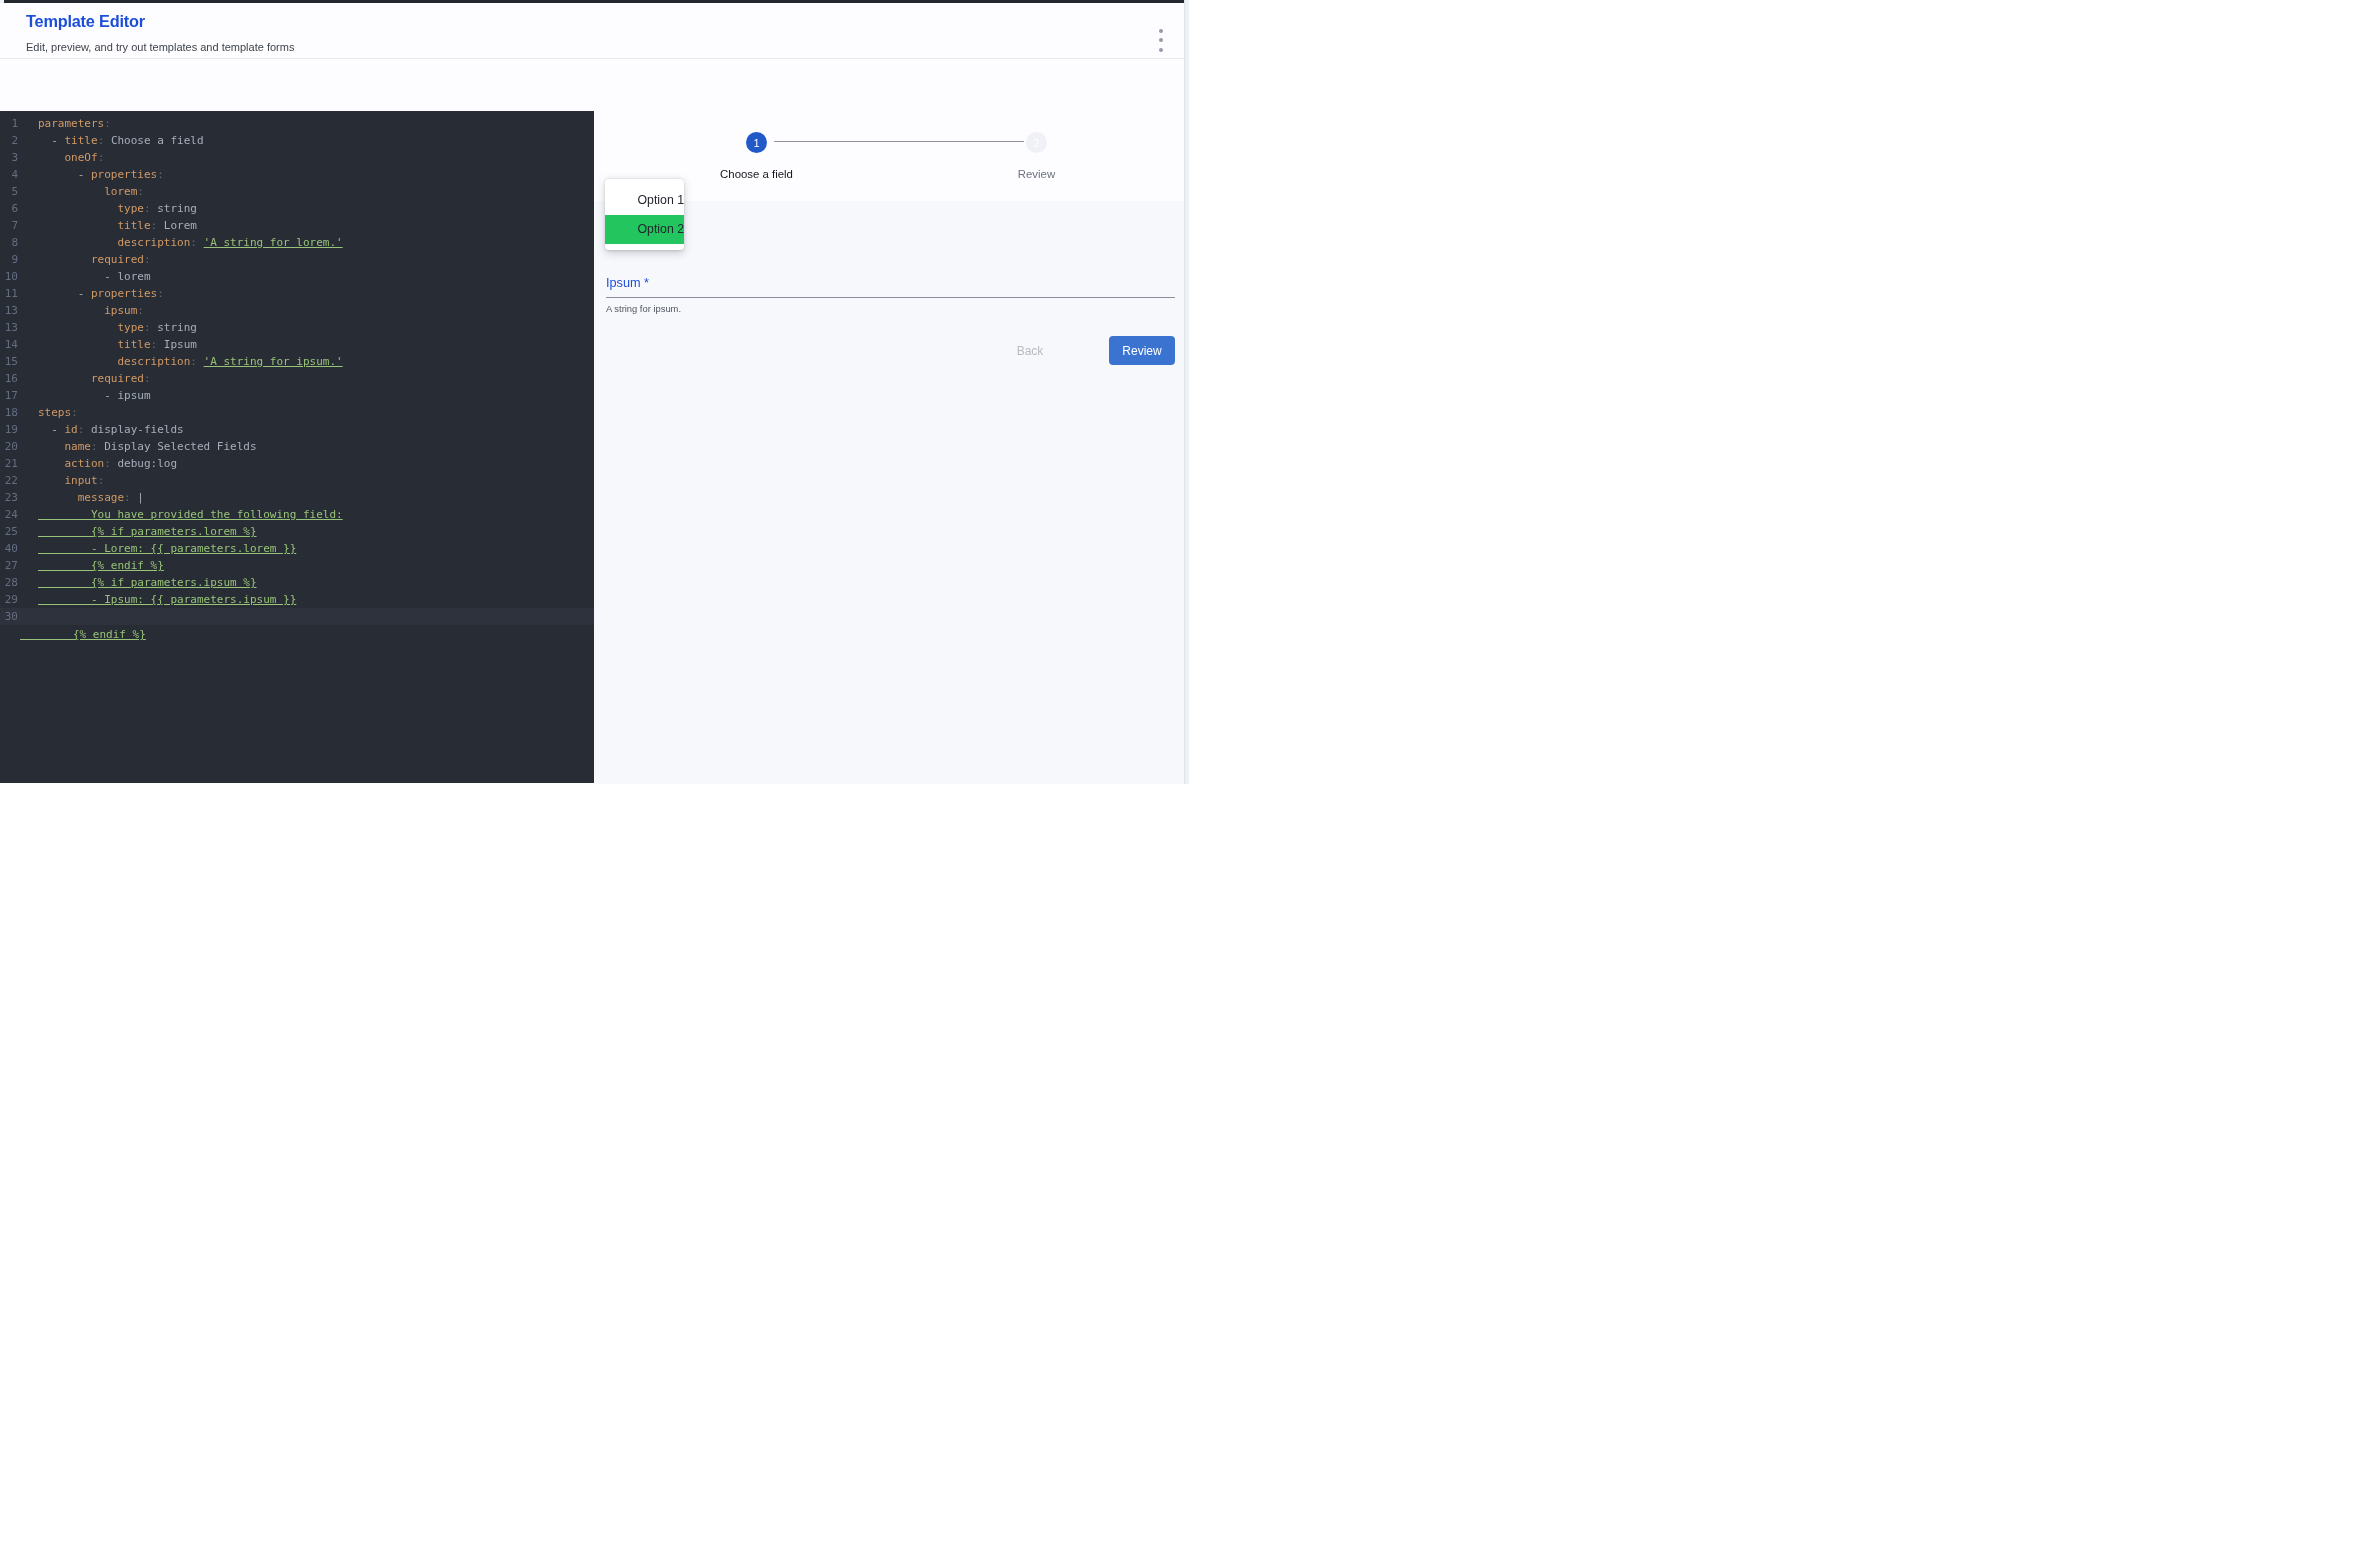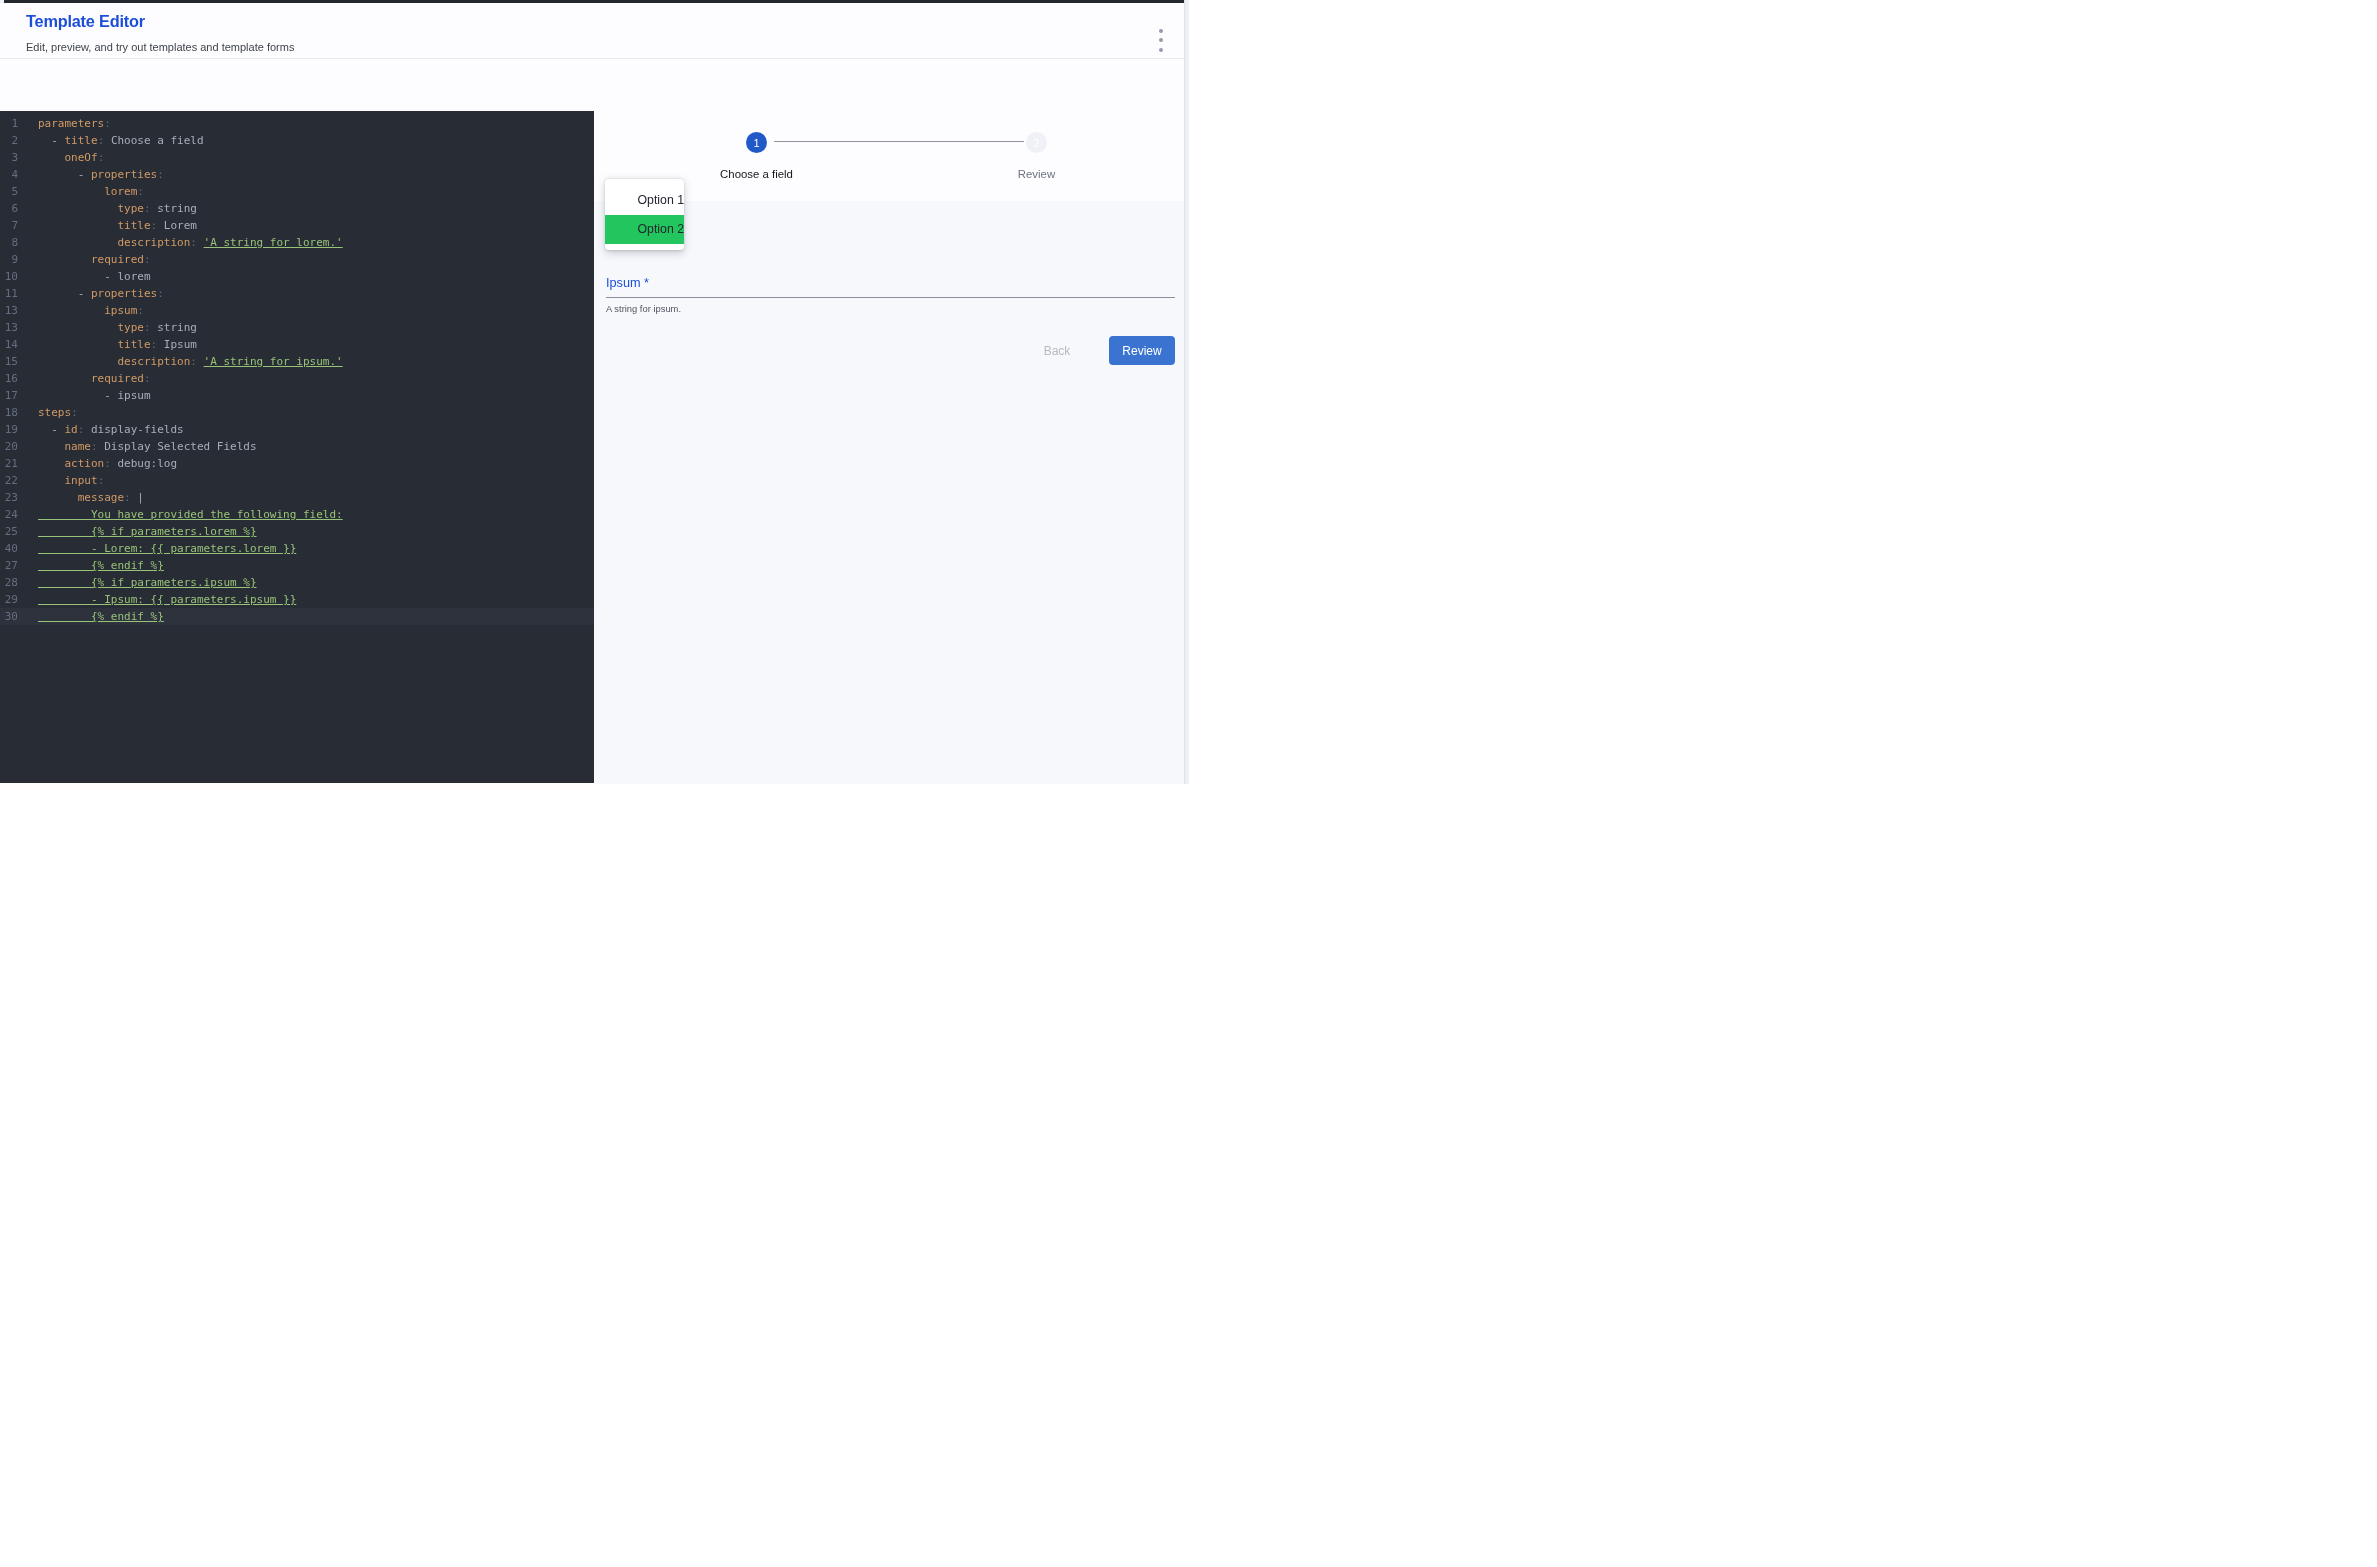--- a/index.html
+++ b/index.html
@@ -29,21 +29,21 @@
   .loader-row { left: 0; top: 59px; width: 1184px; height: 52px; background: #fdfdff; }
   .select-box { left: 12.3px; top: 69px; width: 1130px; height: 33px; border: 1.2px solid #c8ccd4; border-radius: 4.9px; background: transparent; cursor: pointer; }
   .select-label { left: 21px; top: 65px; font-size: 9.4px; color: #4a5060; background: #fdfdff; padding: 0 4.1px; }
   .select-value { left: 24.5px; top: 78px; font-size: 13.5px; color: #20242c; }
   .select-arrow { left: 1116px; top: 83px; width: 0; height: 0; border-left: 4.9px solid transparent; border-right: 4.9px solid transparent; border-top: 5.7px solid #5f636b; }
   .clear-btn { left: 1150px; top: 76px; width: 23px; height: 23px; background: transparent; border: none; cursor: pointer; }
 
   
   .editor { left: 0; top: 111px; width: 594px; height: 672px; background: #282c34; font-family: "DejaVu Sans Mono", monospace; font-size: 11px; padding-top: 4.1px; }
   .code-row { display: flex; line-height: 17px; height: 17px; }
-  .code-row.active { background: #2d323c; }
+  .code-row.active { background: #2d323c; flex-direction: column; }
   .ln { width: 18px; text-align: right; color: #646e82; flex: 0 0 18px; user-select: none; }
   .code { margin-left: 20px; white-space: pre; }
   .tok-k { color: #d19a66; }
   .tok-c { color: #5e6775; }
   .tok-v { color: #a7aebb; }
   .tok-s { color: #98c379; text-decoration: underline; }
 
   
   .stepper-band { left: 594px; top: 111px; width: 590px; height: 90px; background: #fdfdff; }
   .form-band { left: 594px; top: 201px; width: 590px; height: 583px; background: #f7f8fc; }
@@ -61,21 +61,21 @@
   .menu-item { height: 29px; line-height: 29px; padding-left: 14.7px; font-size: 12.3px; color: #23262e; cursor: pointer; text-align: right; }
   .menu-item.selected { background: #22c55e; }
 
   
   .field-label { left: 606px; top: 276px; font-size: 12.7px; color: #1d4ed8; }
   .field-underline { left: 606px; top: 297px; width: 569px; height: 1.2px; background: #8b8f99; }
   .field-helper { left: 606px; top: 303px; font-size: 9.4px; color: #51565f; }
   .field-hit { left: 606px; top: 270px; width: 569px; height: 28px; background: transparent; cursor: text; }
 
   
-  .back-btn { left: 1031px; top: 337px; width: 52px; height: 27px; background: transparent; border: none; font-family: "Liberation Sans", sans-serif; font-size: 12px; font-weight: 500; color: #b7bac1; cursor: default; }
+  .back-btn { left: 1004px; top: 337px; width: 52px; height: 27px; background: transparent; border: none; font-family: "Liberation Sans", sans-serif; font-size: 12px; font-weight: 500; color: #b7bac1; cursor: default; }
   .review-btn { left: 1109px; top: 336px; width: 66px; height: 29px; background: #3a74d0; border: none; border-radius: 4.1px; font-family: "Liberation Sans", sans-serif; font-size: 12px; font-weight: 500; color: #ffffff; cursor: pointer; }
 
   
   .scroll-strip { left: 1184px; top: 0; width: 4.9px; height: 784px; background: #eef0f5; border-left: 0.8px solid #e0e2ea; }
 </style>
 </head>
 <body>
 
 <div class="abs top-corner"></div>
 <div class="abs top-strip"></div>

